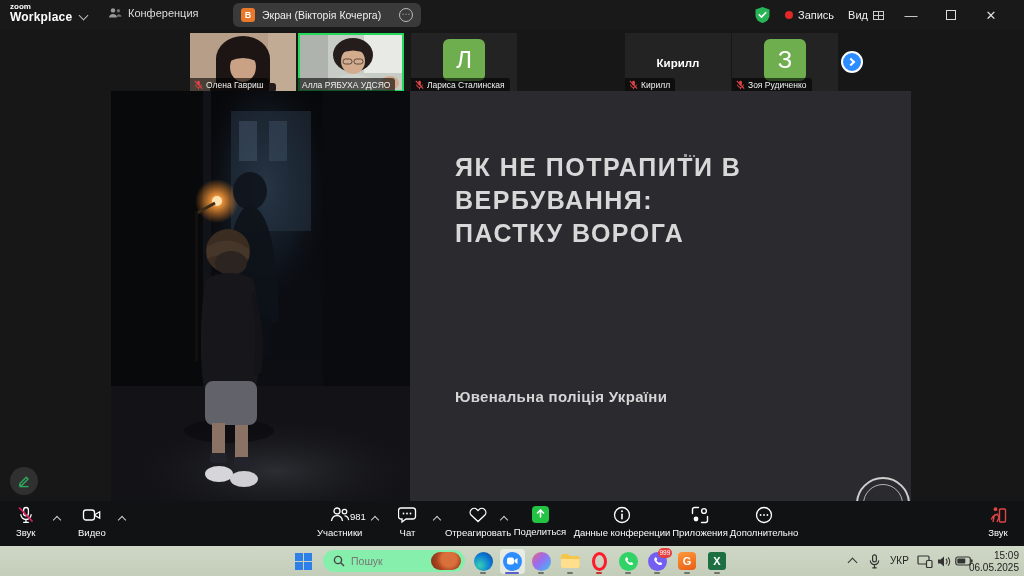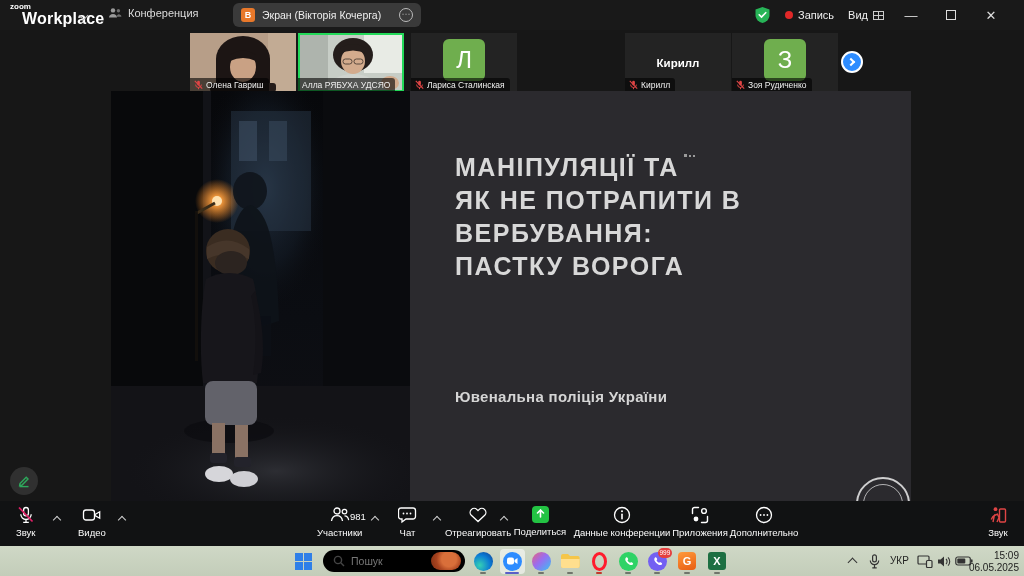--- a/index.html
+++ b/index.html
@@ -4,21 +4,21 @@
 <style>
   * { margin:0; padding:0; box-sizing:border-box; }
   html,body { width:1024px; height:576px; background:#000; overflow:hidden; }
   body { font-family:"Liberation Sans", sans-serif; }
   .screen { position:relative; width:1024px; height:576px; background:#171717; overflow:hidden; }
 
   
   .topbar { position:absolute; left:0; top:0; width:1024px; height:30px; background:#191919; }
   .logo { position:absolute; left:10px; top:3px; color:#fff; line-height:1; }
   .logo .l1 { font-size:8px; font-weight:bold; }
-  .logo .l2 { font-size:16px; font-weight:bold; letter-spacing:.2px;margin-left:12px; }
+  .logo .l2 { font-size:12px; font-weight:bold; letter-spacing:.2px; }
   .chev-down { position:absolute; left:80px; top:12px; width:7px; height:7px; border-right:1.5px solid #bbb; border-bottom:1.5px solid #bbb; transform:rotate(45deg); }
   .meeting-tab { position:absolute; left:108px; top:7px; display:flex; align-items:center; gap:6px; color:#ddd; font-size:11px; }
   .share-pill { position:absolute; left:233px; top:3px; height:24px; width:188px; background:#3a3a3a; border-radius:6px; display:flex; align-items:center; gap:7px; padding:0 8px; }
   .share-badge { width:14px; height:14px; border-radius:3px; background:#e8782a; color:#fff; font-size:9px; font-weight:bold; display:flex; align-items:center; justify-content:center; }
   .share-label { color:#eee; font-size:10.5px; white-space:nowrap; }
   .ellipsis-circle { margin-left:auto; width:14px; height:14px; border:1px solid #bbb; border-radius:50%; color:#bbb; font-size:9px; line-height:11px; text-align:center; }
   .tb-right { position:absolute; right:0; top:0; height:30px; display:flex; align-items:center; gap:14px; padding-right:20px; }
   .rec { display:flex; align-items:center; gap:5px; color:#eee; font-size:11px; }
   .rec-dot { width:8px; height:8px; border-radius:50%; background:#e02828; }
   .view { display:flex; align-items:center; gap:5px; color:#eee; font-size:11px; }
@@ -60,21 +60,21 @@
   .tb-item .lbl { font-size:9.5px; color:#fdfdfd; white-space:nowrap; }
   .caret-up { position:absolute; width:6px; height:6px; border-left:1.5px solid #cfcfcf; border-top:1.5px solid #cfcfcf; transform:rotate(45deg); top:517px; }
   .count { position:absolute; top:511px; font-size:9.5px; color:#fff; }
   .share-ic { width:17px; height:17px; border-radius:4px; background:#23c343; display:flex; align-items:center; justify-content:center; }
 
   
   .taskbar { position:absolute; left:0; top:546px; width:1024px; height:30px; background:linear-gradient(#cfd8c6,#c3cdb9); }
   .tk { position:absolute; top:551px; width:20px; height:20px; display:flex; align-items:center; justify-content:center; }
   .win-start { display:grid; grid-template-columns:8px 8px; grid-template-rows:8px 8px; gap:1px; }
   .win-start i { background:#2f7fe8; }
-  .search-pill { position:absolute; left:323px; top:550px; width:142px; height:22px; background:#000000; border-radius:11px; display:flex; align-items:center; padding:0 4px 0 10px; gap:6px; }
+  .search-pill { position:absolute; left:323px; top:550px; width:142px; height:22px; background:#86efac; border-radius:11px; display:flex; align-items:center; padding:0 4px 0 10px; gap:6px; }
   .search-pill .ph { color:#777; font-size:10.5px; flex:1; }
   .food { width:30px; height:18px; border-radius:9px; background:radial-gradient(circle at 60% 40%, #d96f3a 0 35%, #a8431f 60%, #7c2e12 100%); }
   .dash { position:absolute; top:572px; width:6px; height:2px; border-radius:1px; background:#70756b; }
   .zoom-active-bg { position:absolute; left:500px; top:549px; width:25px; height:25px; border-radius:4px; background:rgba(255,255,255,.55); }
   .dash.active { width:14px; background:#5b5fc7; }
   .badge { position:absolute; left:10px; top:-4px; min-width:13px; height:10px; border-radius:5px; background:#e43f3f; color:#fff; font-size:6.5px; line-height:10px; text-align:center; padding:0 2px; }
   .tray-txt { position:absolute; top:555px; font-size:10px; color:#1f1f1f; }
   .clock { position:absolute; right:5px; top:550px; text-align:right; font-size:10px; color:#1d1d1d; line-height:11.5px; }
   .circle-ic { border-radius:50%; }
 </style>
@@ -265,21 +265,20 @@
       </g>
     </svg>
 
     <div class="panel">
       <div class="cursor-art">
           <i></i>
           <i></i>
           <i></i>
         </div>
       <div class="slide-title">
-        <div>МАНІПУЛЯЦІЇ ТА</div>
         <div>ЯК НЕ ПОТРАПИТИ В</div>
         <div>ВЕРБУВАННЯ:</div>
         <div>ПАСТКУ ВОРОГА</div>
       </div>
       <div class="slide-sub">Ювенальна поліція України</div>
       <div class="emblem"></div>
     </div>
   </div>
 
   <div class="annotate">

